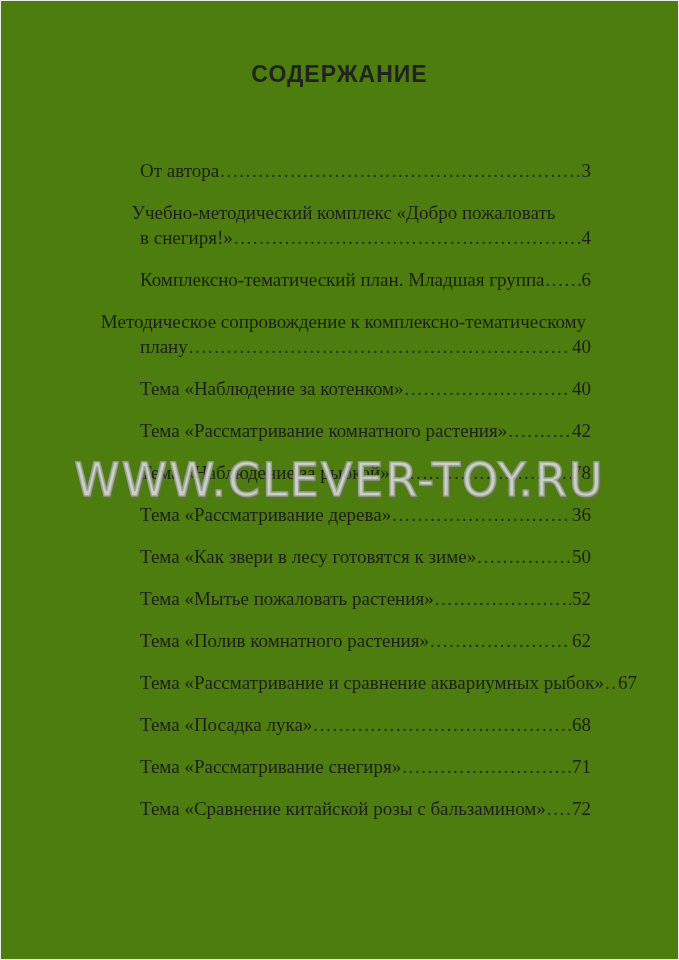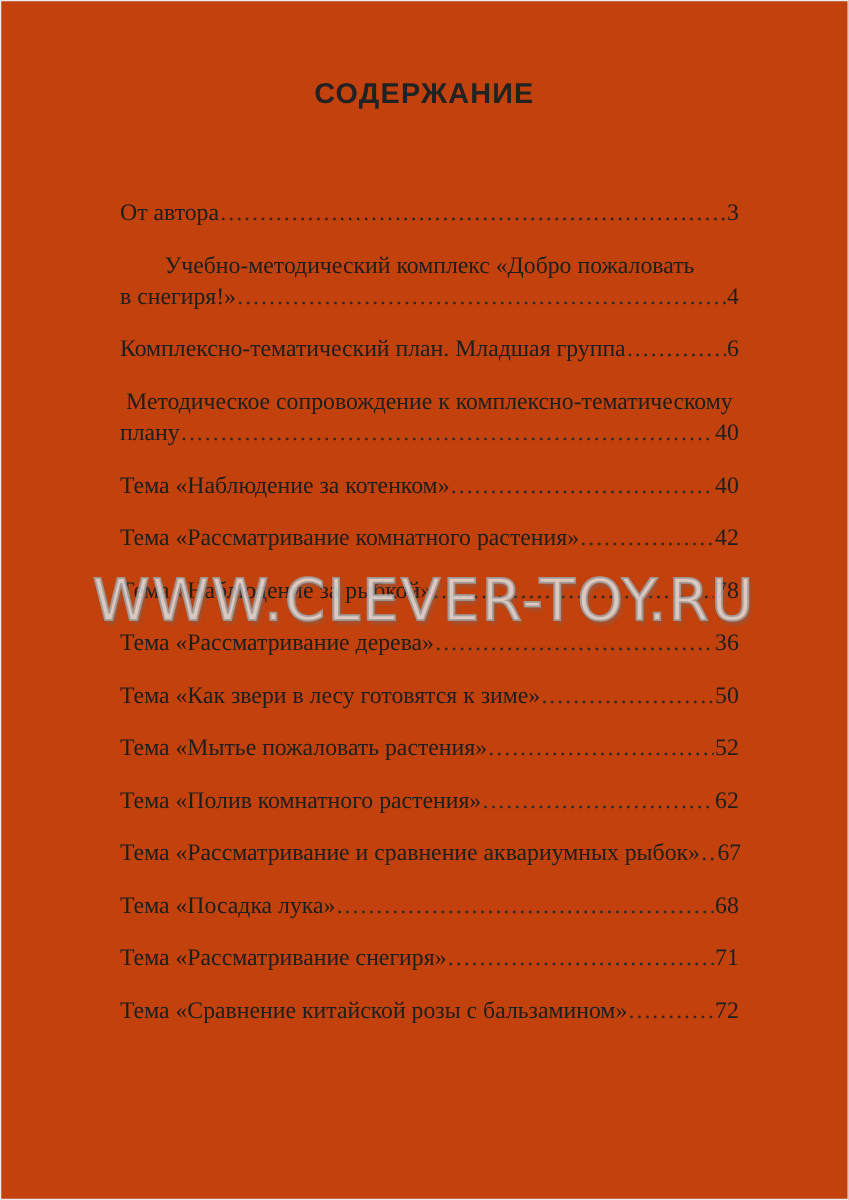--- a/index.html
+++ b/index.html
@@ -4,21 +4,21 @@
 <style>
   html, body {
     margin: 0;
     padding: 0;
     background: #ffffff;
   }
   .page {
     position: relative;
     width: 679px;
     height: 960px;
-    background: #c2410c;
+    background: #4d7c0f;
     border: 1px solid #ececec;
     box-sizing: border-box;
     overflow: hidden;
     font-family: "Liberation Serif", serif;
     color: #1e1e1e;
   }
   .doc-title {
     position: absolute;
     top: 60px;
     left: 0;
@@ -45,20 +45,21 @@
     white-space: nowrap;
     text-align: center;
   }
   .toc-line {
     display: flex;
     align-items: baseline;
   }
   .toc-title {
     white-space: nowrap;
     flex: 0 0 auto;
+    margin-left: 44px;
   }
   .leader {
     flex: 1 1 auto;
     min-width: 12px;
     overflow: hidden;
     height: 1.1em;
     margin: 0 1px;
   }
   .leader::after {
     content: "...................................................................................................................";

